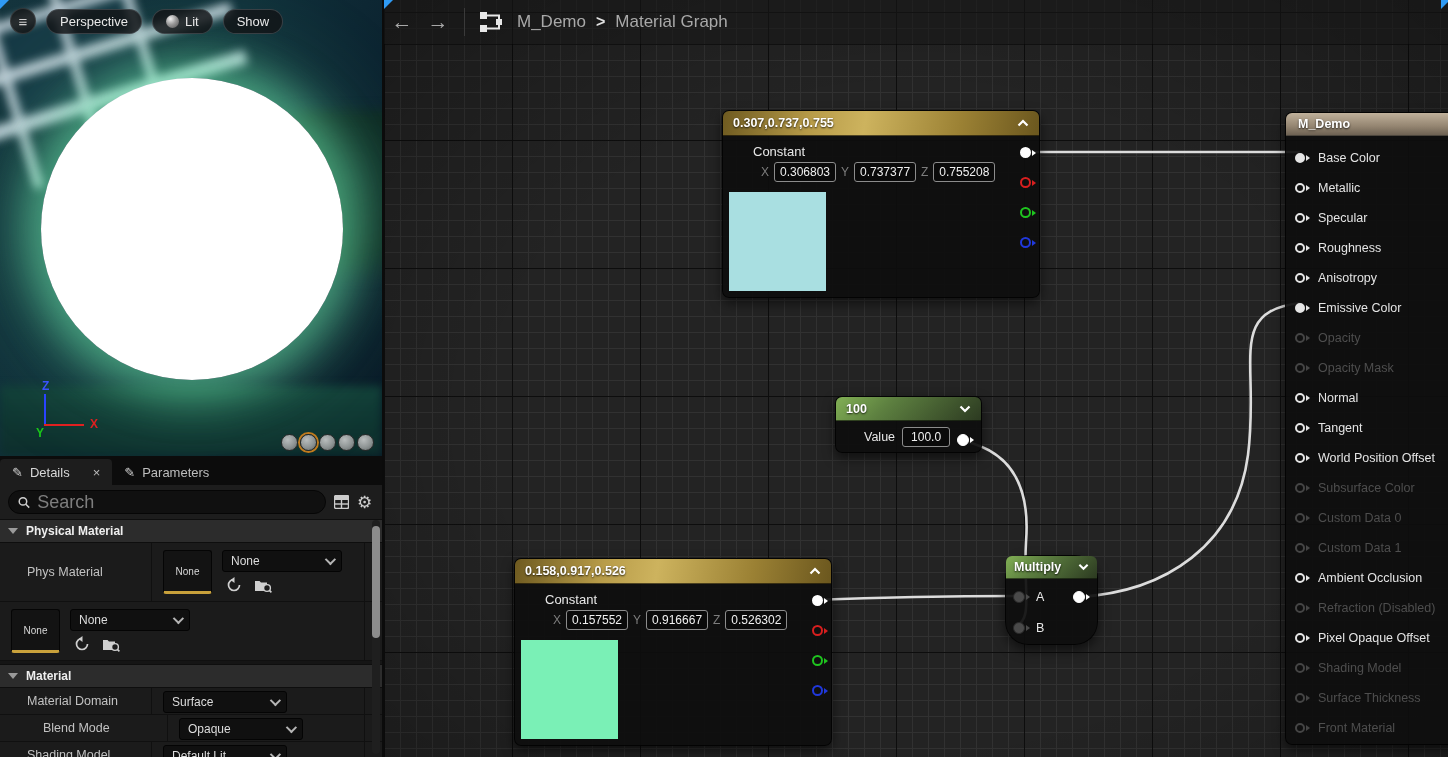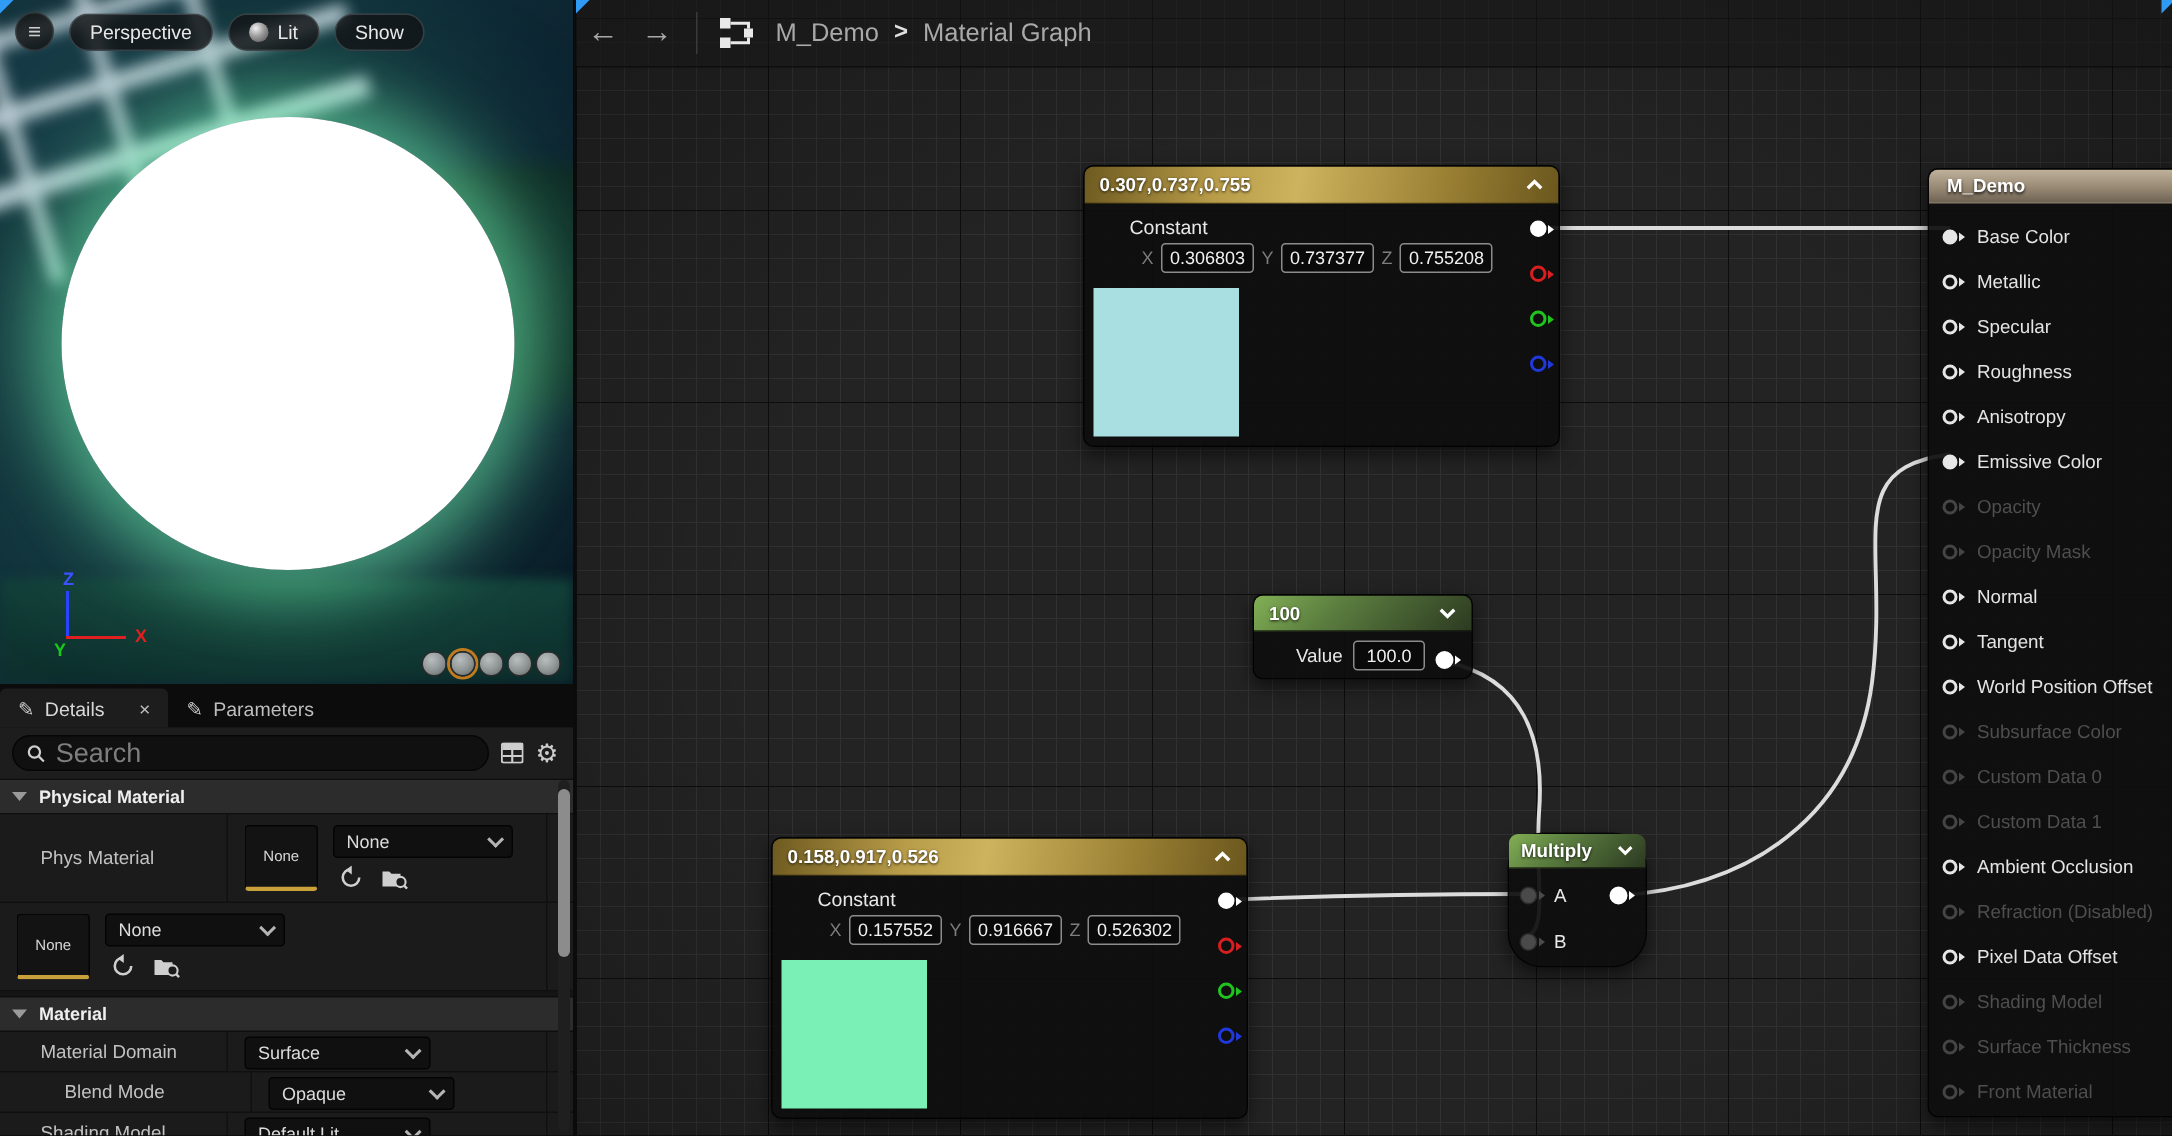--- a/index.html
+++ b/index.html
@@ -532,21 +532,21 @@
             <span class="lbl">Ambient Occlusion</span>
           </div>
           <div class="mpin disabled">
             <span class="dot"></span>
             <span class="tri"></span>
             <span class="lbl">Refraction (Disabled)</span>
           </div>
           <div class="mpin enabled">
             <span class="dot"></span>
             <span class="tri"></span>
-            <span class="lbl">Pixel Data Offset</span>
+            <span class="lbl">Pixel Opaque Offset</span>
           </div>
           <div class="mpin disabled">
             <span class="dot"></span>
             <span class="tri"></span>
             <span class="lbl">Shading Model</span>
           </div>
           <div class="mpin disabled">
             <span class="dot"></span>
             <span class="tri"></span>
             <span class="lbl">Surface Thickness</span>

